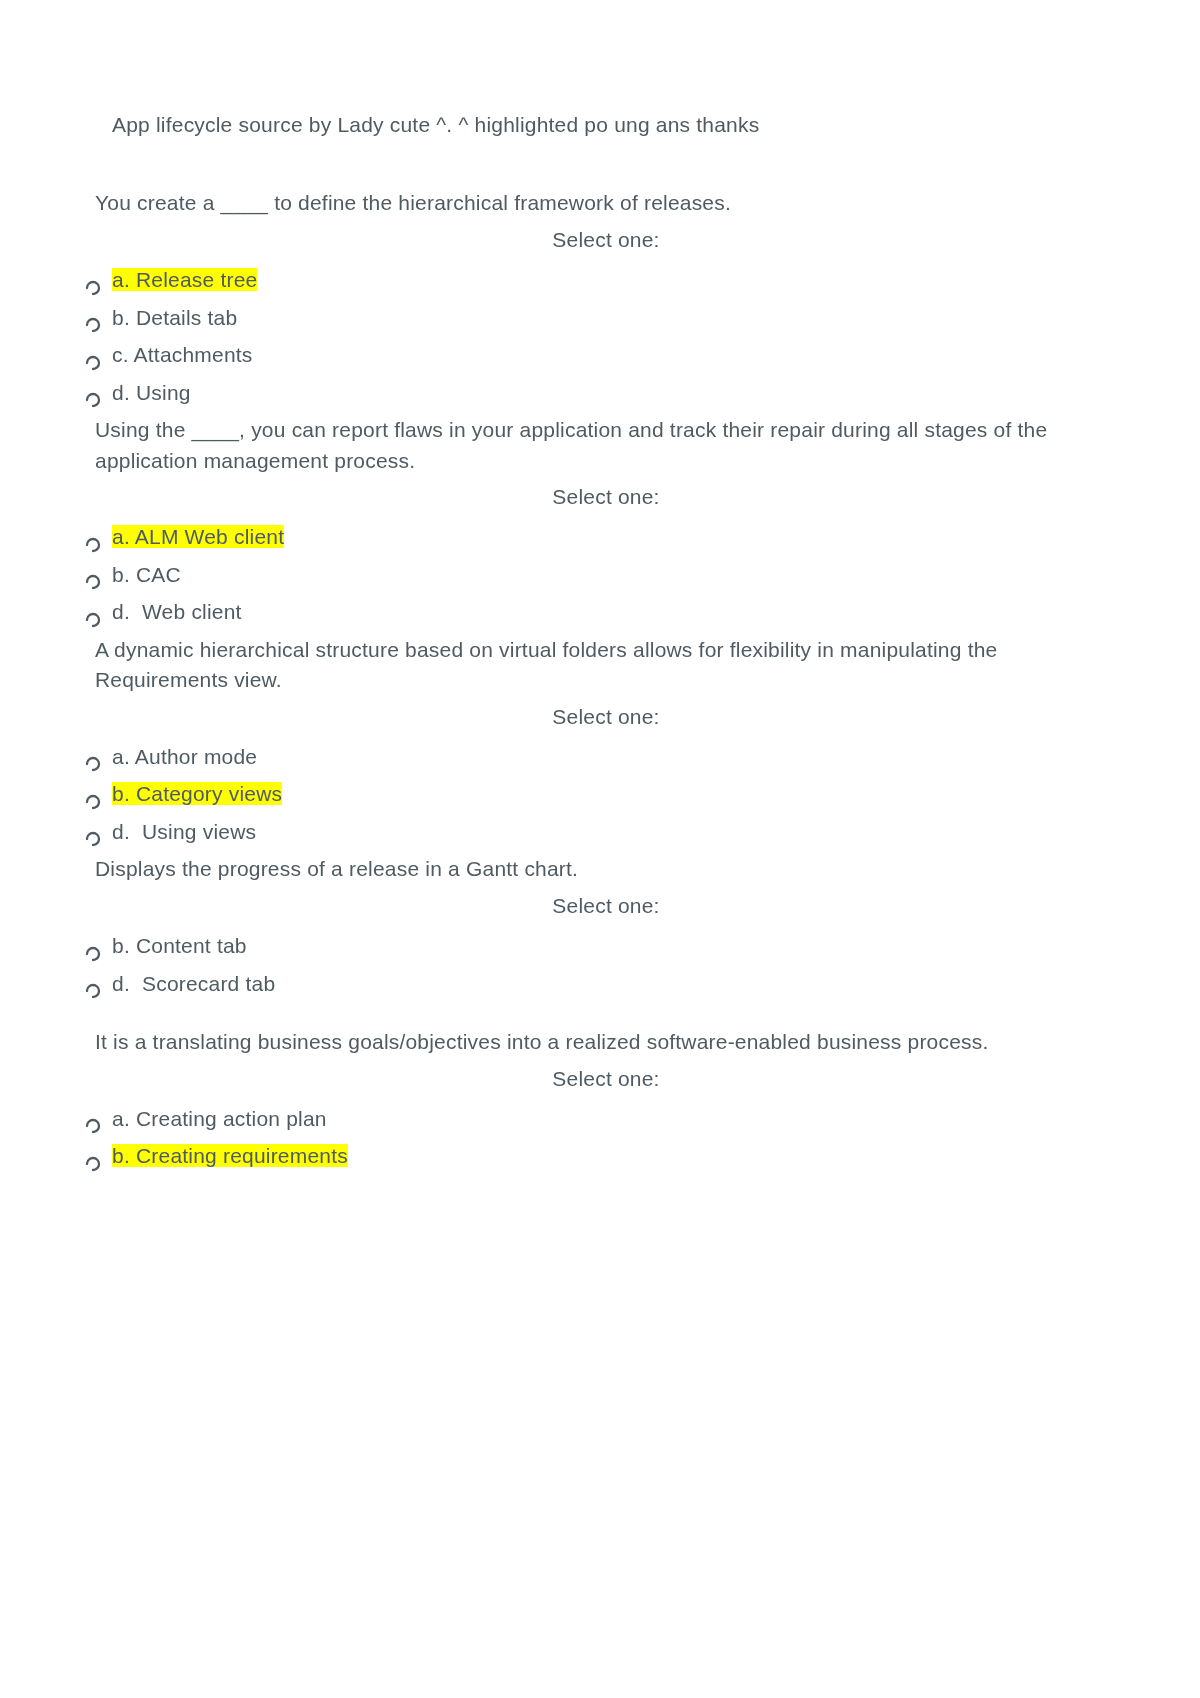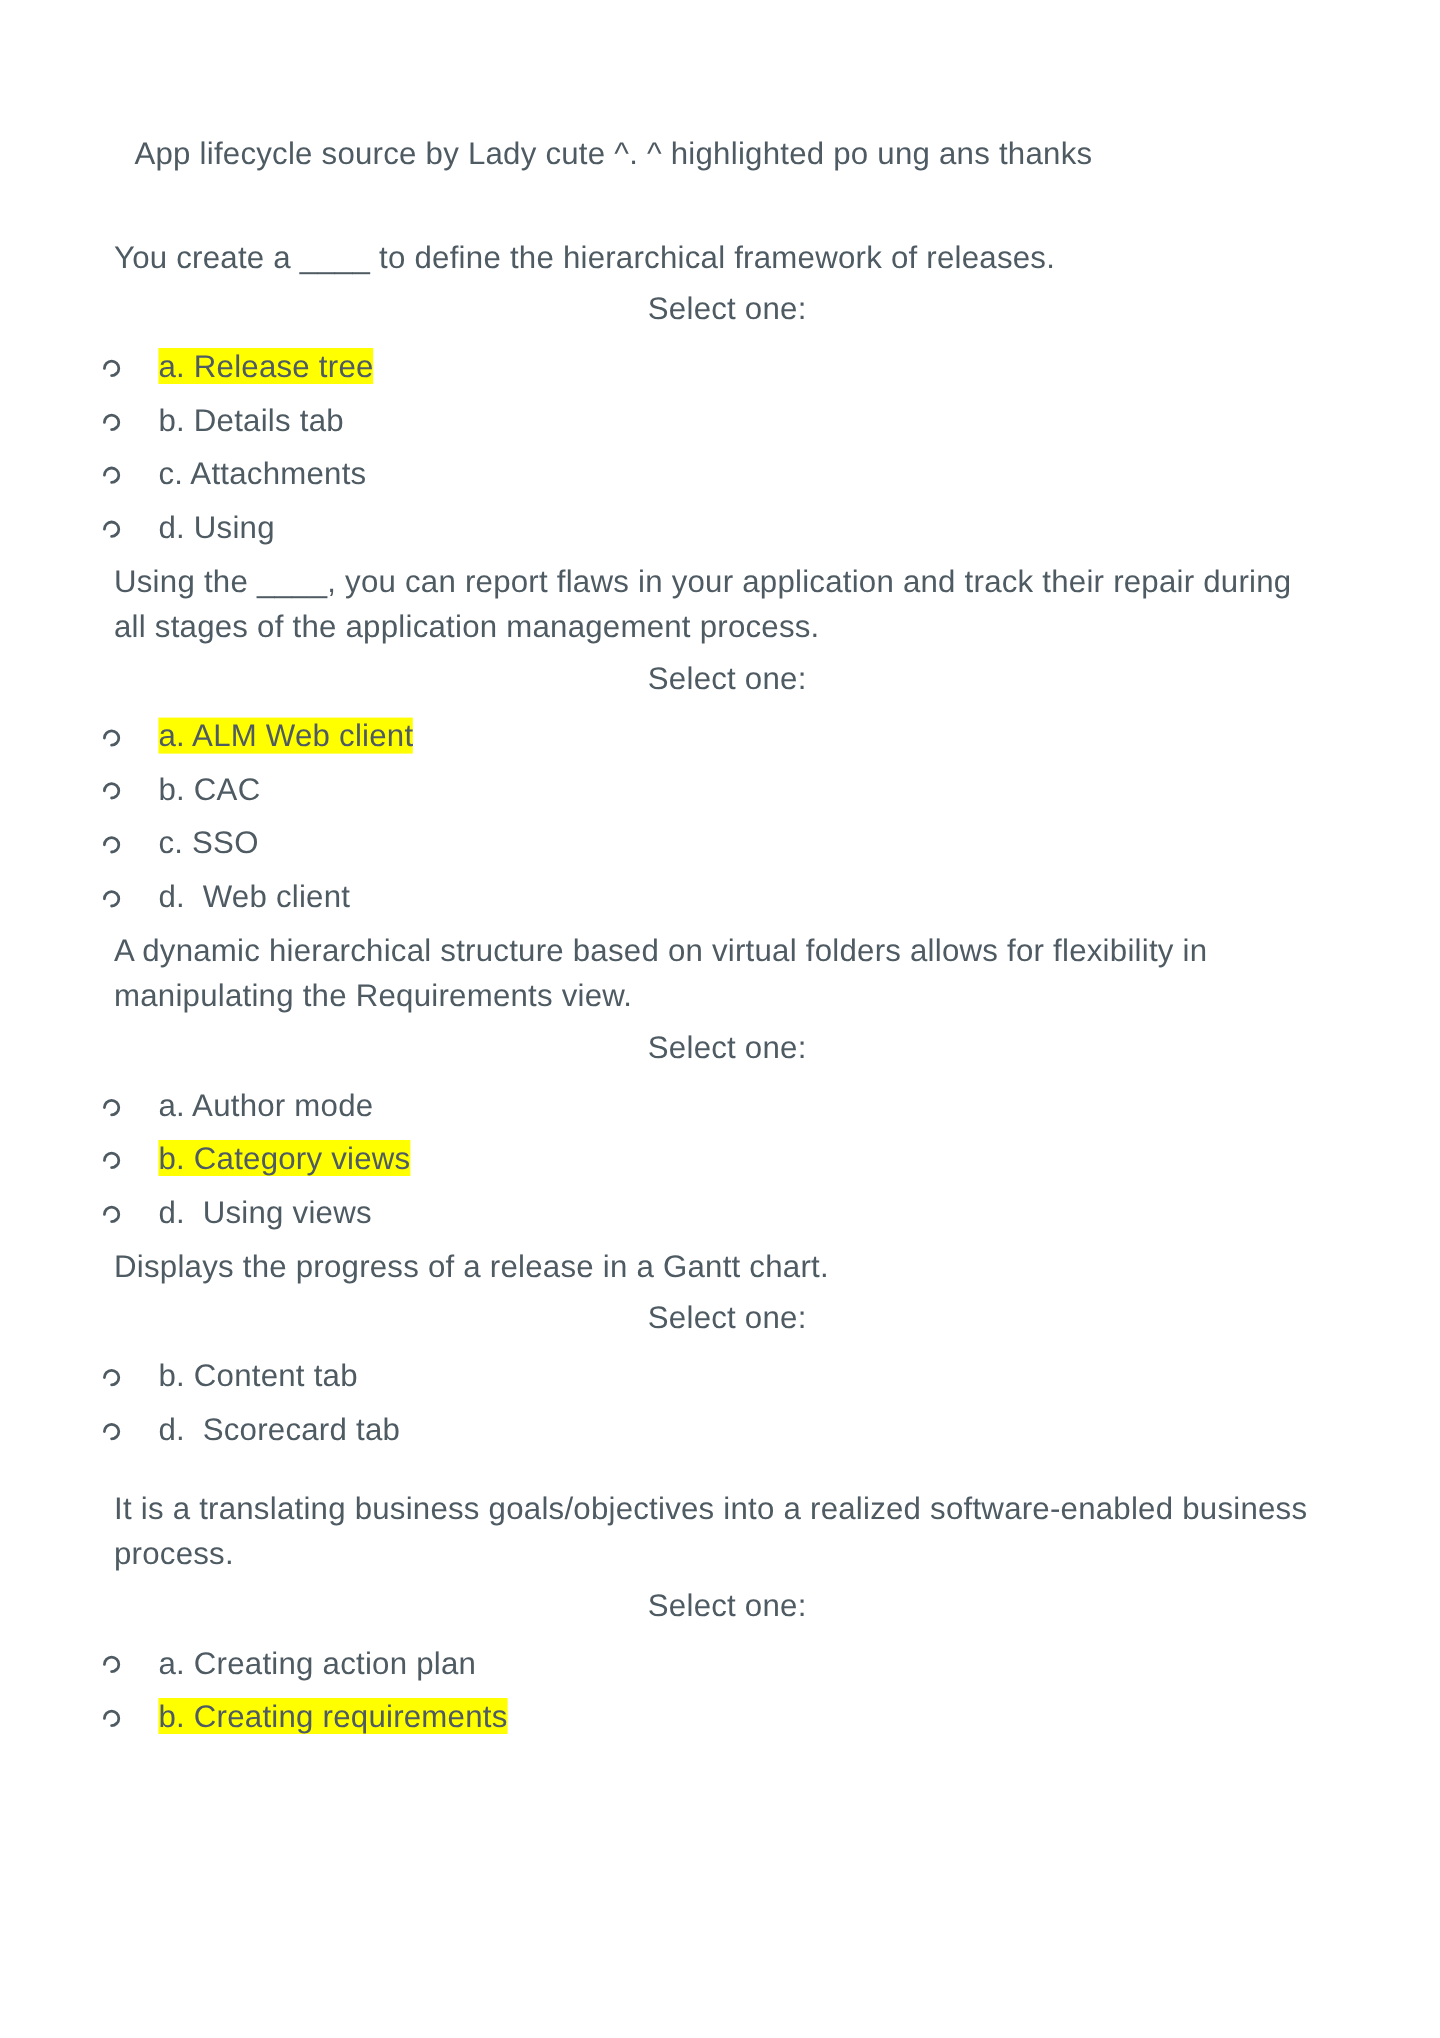--- a/index.html
+++ b/index.html
@@ -5,42 +5,41 @@
   html, body {
     margin: 0;
     padding: 0;
     background: #ffffff;
     width: 1200px;
   }
   .page {
     padding: 110px 100px 60px 85px;
     font-family: "Trebuchet MS", "Lucida Sans Unicode", Arial, sans-serif;
     color: #4f5b63;
-    font-size: 26px;
+    font-size: 21px;
     line-height: 1.45;
     letter-spacing: 0.2px;
   }
   .title {
     margin-left: 27px;
     margin-bottom: 48px;
   }
   .question {
     margin-left: 10px;
     margin-bottom: 6px;
   }
   .select-one {
     margin-left: 27px;
     margin-bottom: 10px;
     text-align: center;
   }
   .option-row {
     display: flex;
-    align-items: center;
+    align-items: flex-end;
     margin-bottom: 7px;
-    gap: 20px;
   }
   .radio {
     width: 16px;
     flex: 0 0 16px;
     margin-right: 11px;
     margin-top: 2px;
     line-height: 1;
   }
   .radio svg { display: block; }
   .opt-text {
@@ -120,29 +119,20 @@
     </span>
     <span class="opt-text">b. CAC</span>
   </div>
   <div class="option-row">
     <span class="radio">
       <svg viewBox="0 0 16 16" width="16" height="16">
           <path d="M2 8 A6 6 0 1 1 8 14" fill="none" stroke="#4f5b63" stroke-width="2.3" stroke-linecap="round"></path>
           <circle cx="11.5" cy="12.5" r="1.1" fill="#4f5b63"></circle>
         </svg>
     </span>
-    <span class="opt-text">c. SSO</span>
-  </div>
-  <div class="option-row">
-    <span class="radio">
-      <svg viewBox="0 0 16 16" width="16" height="16">
-          <path d="M2 8 A6 6 0 1 1 8 14" fill="none" stroke="#4f5b63" stroke-width="2.3" stroke-linecap="round"></path>
-          <circle cx="11.5" cy="12.5" r="1.1" fill="#4f5b63"></circle>
-        </svg>
-    </span>
     <span class="opt-text">d.  Web client</span>
   </div>
 
   <div class="question gap-top-small">A dynamic hierarchical structure based on virtual folders allows for flexibility in manipulating the Requirements view.</div>
   <div class="select-one">Select one:</div>
 
   <div class="option-row">
     <span class="radio">
       <svg viewBox="0 0 16 16" width="16" height="16">
           <path d="M2 8 A6 6 0 1 1 8 14" fill="none" stroke="#4f5b63" stroke-width="2.3" stroke-linecap="round"></path>

